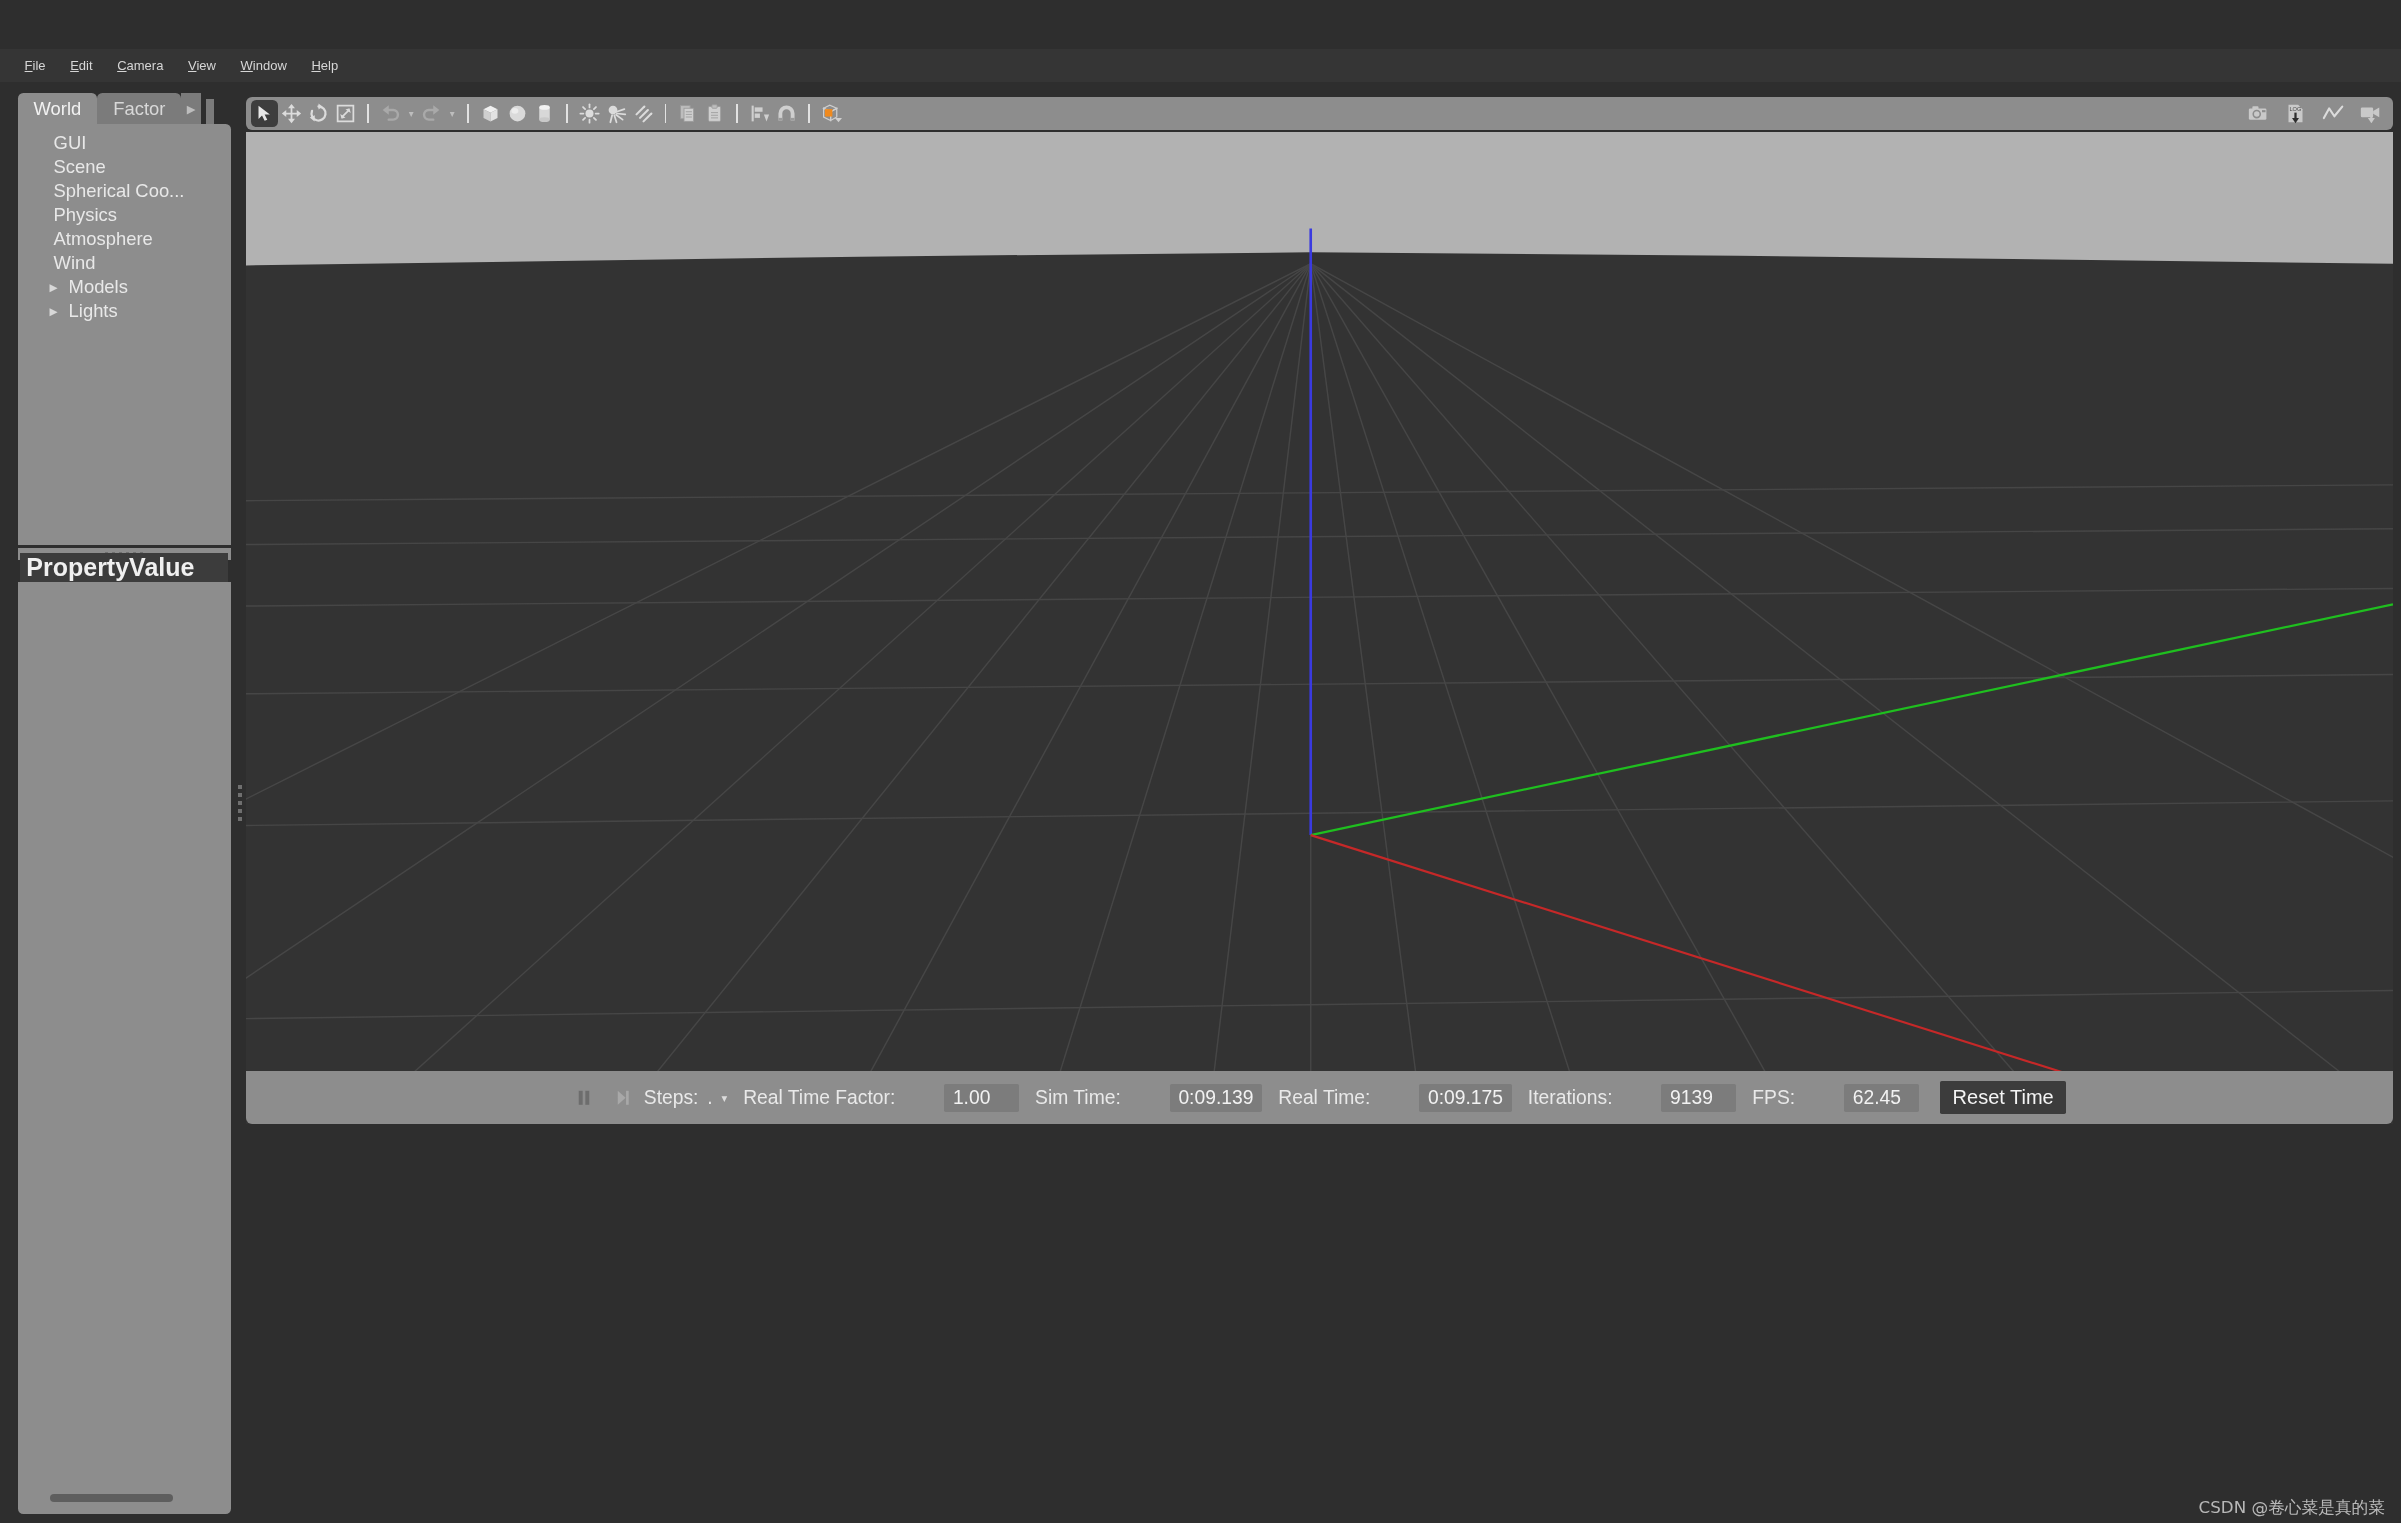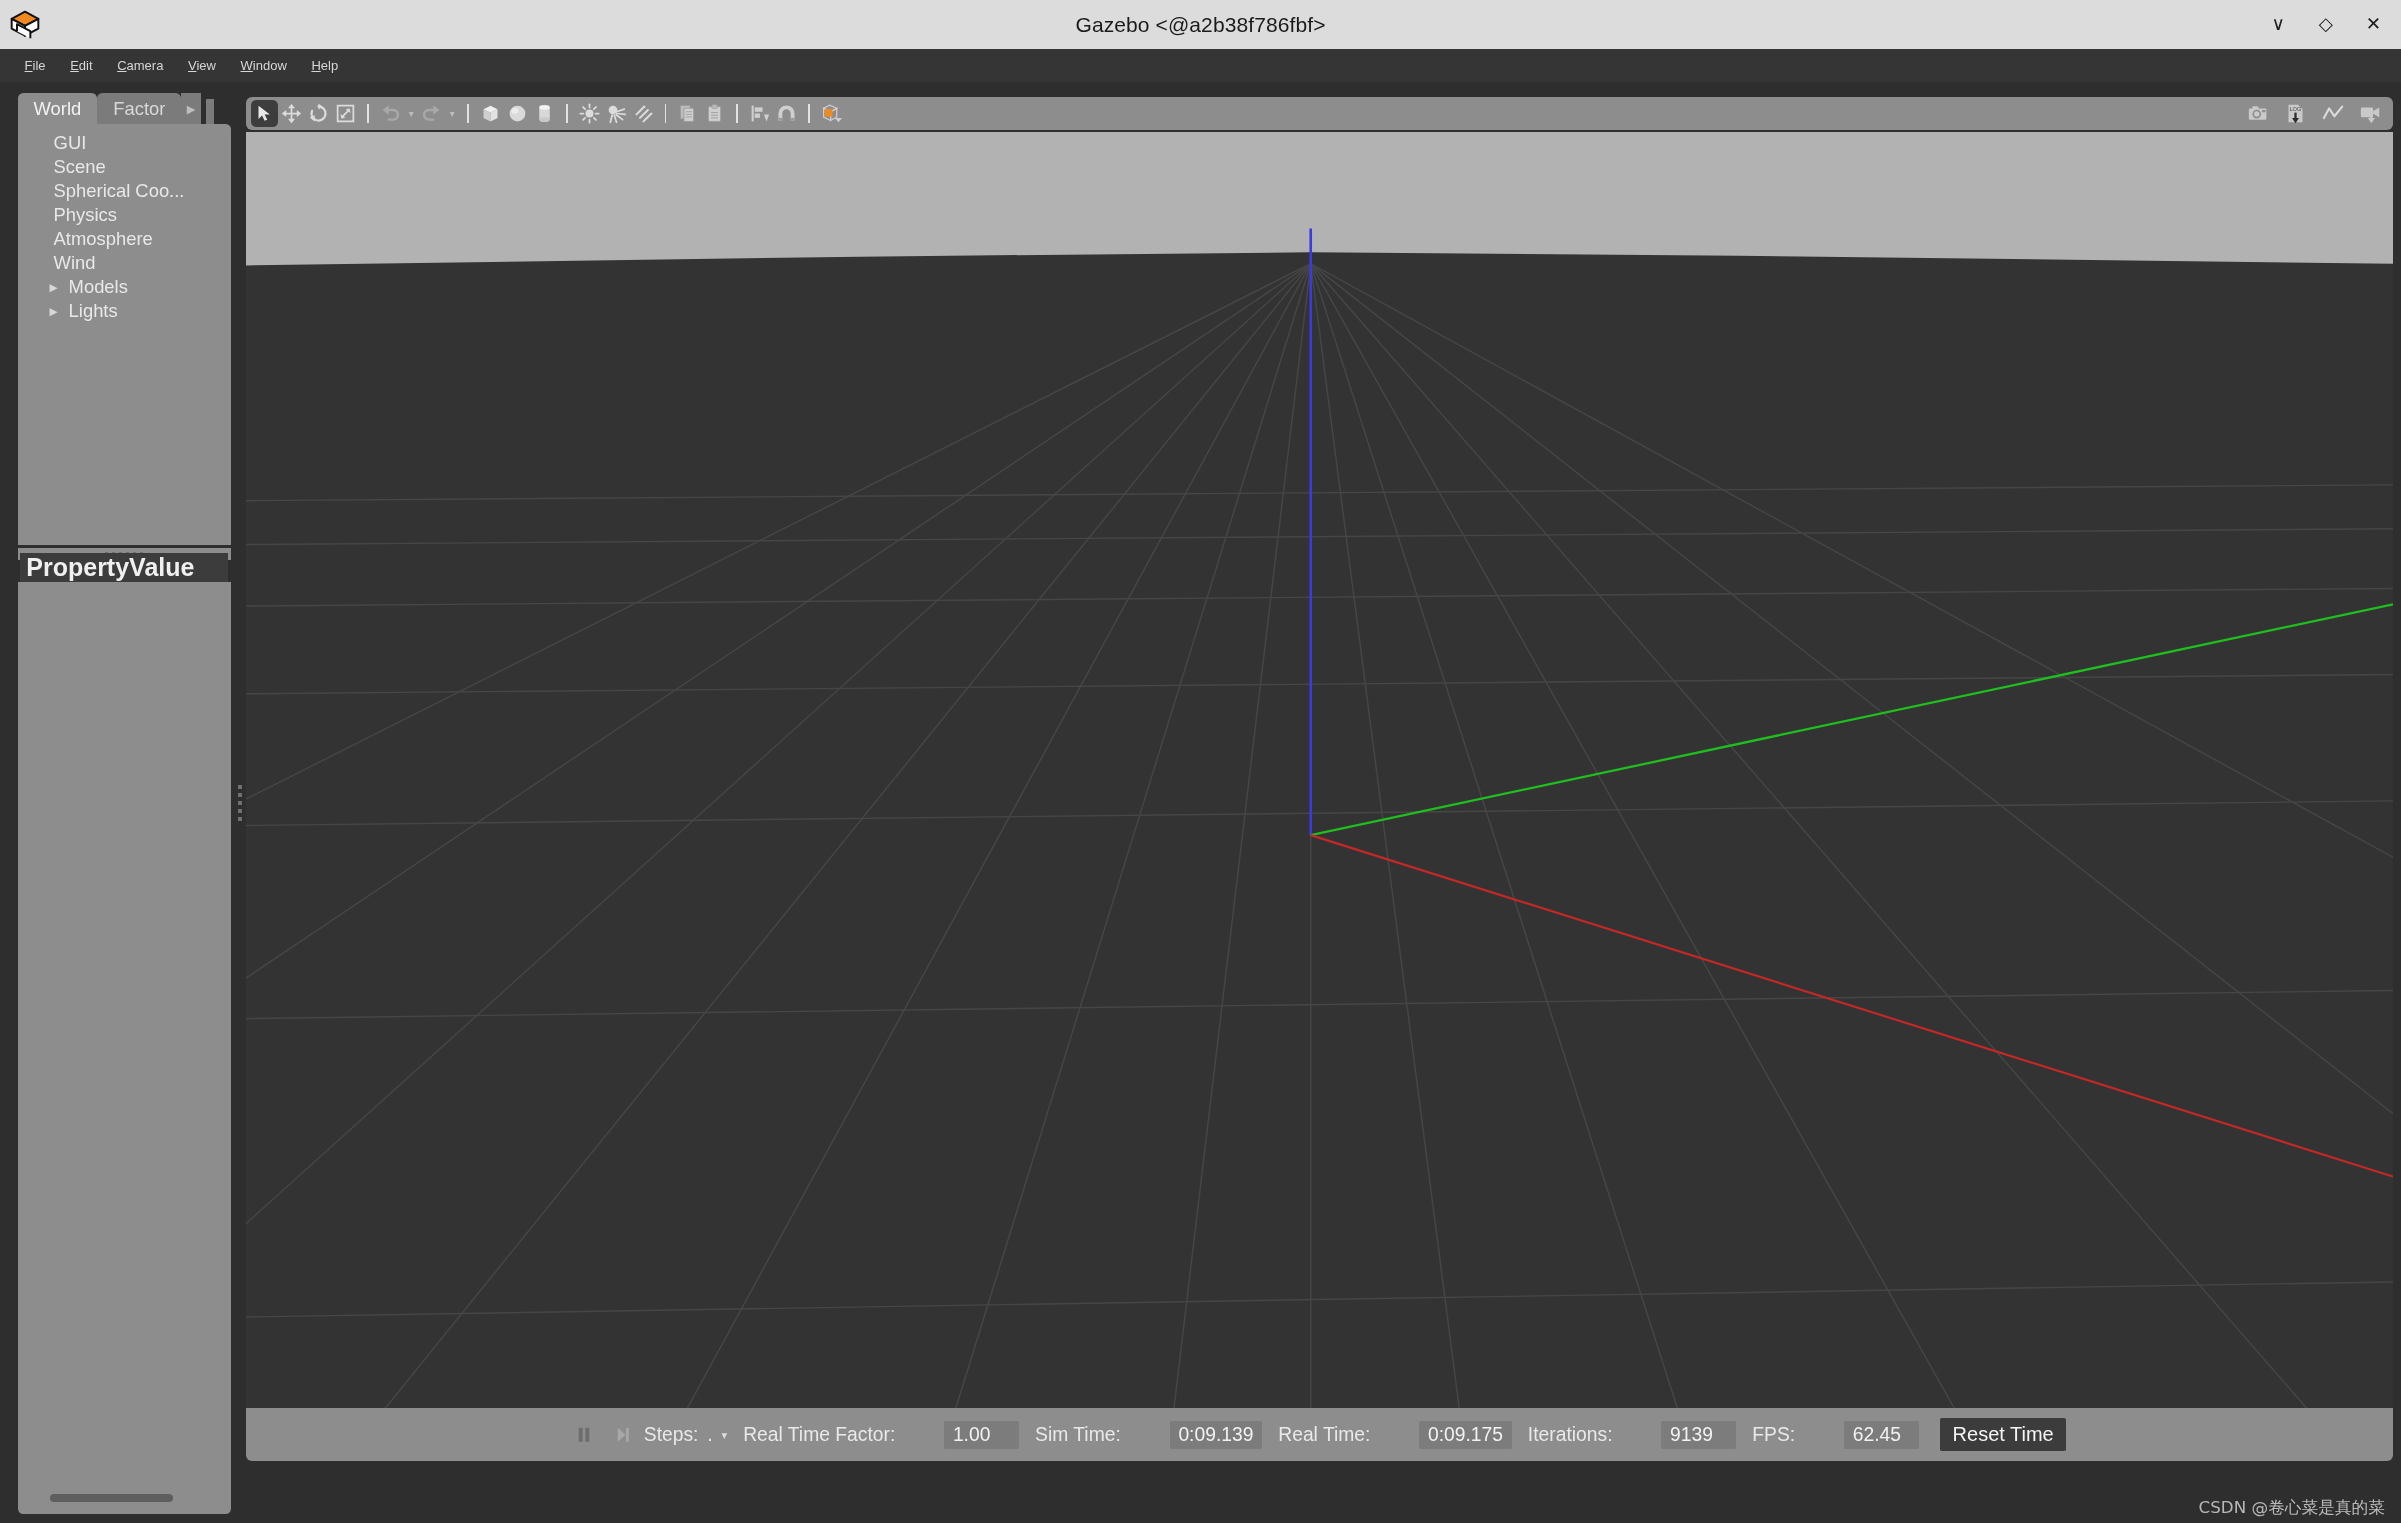--- a/index.html
+++ b/index.html
@@ -123,21 +123,21 @@
   }
   .tb-btn.active { background: #3d3d3d; }
   .tb-sep { width: 1.8px; height: 19.3px; background: #e2e2e2; margin: 0 8px; flex:none; }
   .tb-caret { width: 14px; height: 27px; display:flex; align-items:center; justify-content:center;
               color: #bdbdbd; font-size: 9.7px; cursor: pointer; flex:none; }
   .tb-spacer { flex: 1 1 auto; }
   .tb-right { display: flex; align-items: center; gap: 10.5px; padding-right: 3.5px; }
 
   
   .viewport {
-    position: absolute; left: 0; top: 40px; width: 2147px; height: 1329px;
+    position: absolute; left: 0; top: 40px; width: 2147px; height: 992px;
     overflow: hidden; background: #14532d;
   }
   .horizon-poly { position: absolute; left:0; top:0; width: 2147px; height: 1329px; }
   .statusbar {
     position: absolute; left: 0; bottom: 0; width: 2147px; height: 53px;
     background: #8d8d8d; display: flex; align-items: center; justify-content: center;
     border-bottom-left-radius: 6.1px; border-bottom-right-radius: 6.1px;
   }
   .sb-item { display: flex; align-items: center; gap: 8.8px; margin-right: 16px; }
   .sb-label { color: #e9e9e9; font-size: 19.3px; white-space: nowrap; }
@@ -158,36 +158,20 @@
     position: absolute; right: 16px; bottom: 5.3px;
     color: #cfcfcf; font-size: 16.7px; opacity: .85; pointer-events: none;
     font-family: "DejaVu Sans", sans-serif;
   }
 </style>
 </head>
 <body>
 
 <div id="app">
 
-  <div class="titlebar">
-    <div class="logo-wrap">
-      <svg width="32" height="32" viewBox="0 0 36 36">
-        <polygon points="18,3 33,11 18,19 3,11" fill="#f08a1e" stroke="#111" stroke-width="2.2" stroke-linejoin="round"></polygon>
-        <path d="M3,11 L3,22 L18,30 L18,19 Z" fill="#ffffff" stroke="#111" stroke-width="2.2" stroke-linejoin="round"></path>
-        <path d="M33,11 L33,22 L18,30 L18,19 Z" fill="#ffffff" stroke="#111" stroke-width="2.2" stroke-linejoin="round"></path>
-        <path d="M9,25 L9,17 L24,25 L24,33" fill="#ffffff" stroke="#111" stroke-width="2.2" stroke-linejoin="round"></path>
-      </svg>
-    </div>
-    <div class="title-text">Gazebo &lt;@a2b38f786fbf&gt;</div>
-    <div class="win-btns">
-      <div class="win-btn">∨</div>
-      <div class="win-btn">◇</div>
-      <div class="win-btn">✕</div>
-    </div>
-  </div>
 
   <div class="menubar">
     <div class="menu-item"><u>F</u>ile</div>
     <div class="menu-item"><u>E</u>dit</div>
     <div class="menu-item"><u>C</u>amera</div>
     <div class="menu-item"><u>V</u>iew</div>
     <div class="menu-item"><u>W</u>indow</div>
     <div class="menu-item"><u>H</u>elp</div>
   </div>
 

